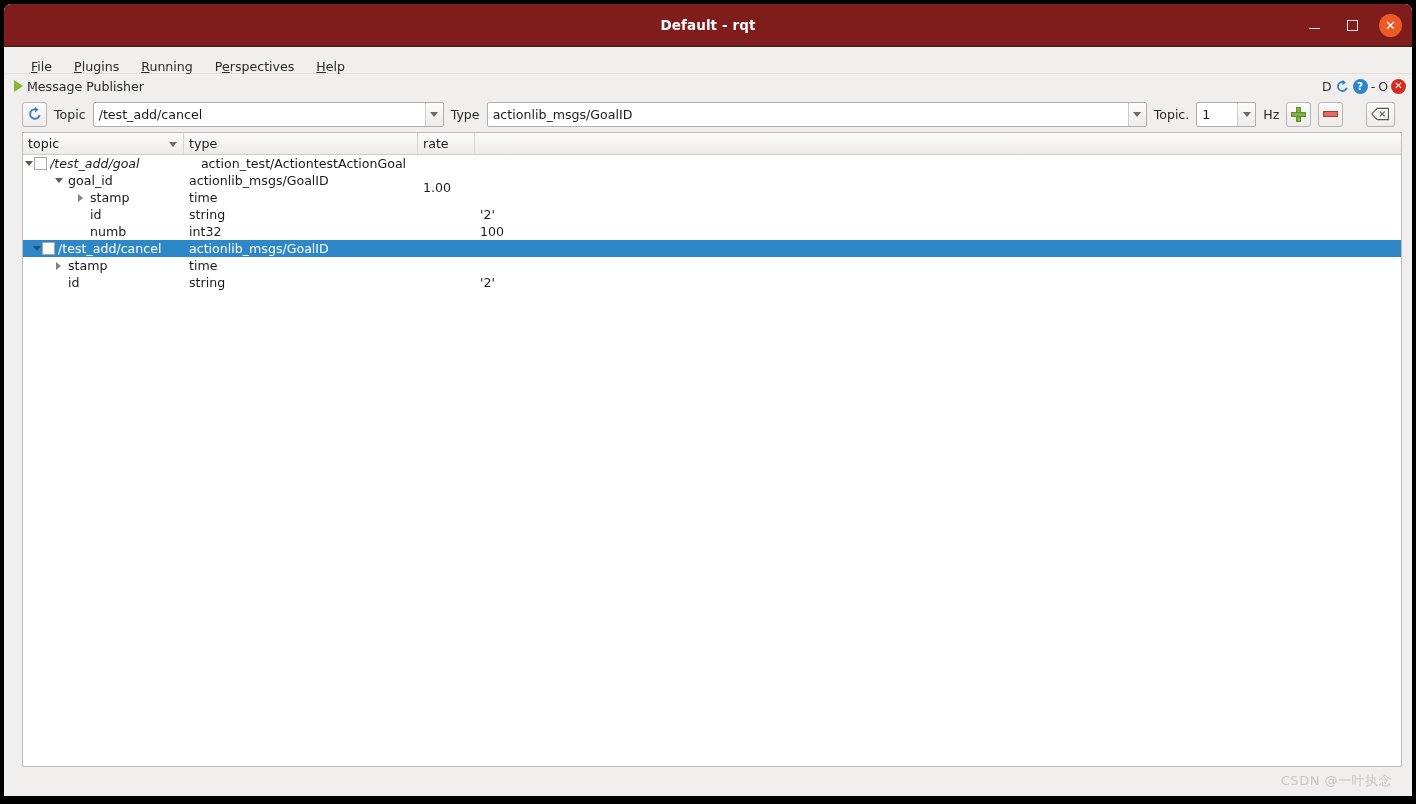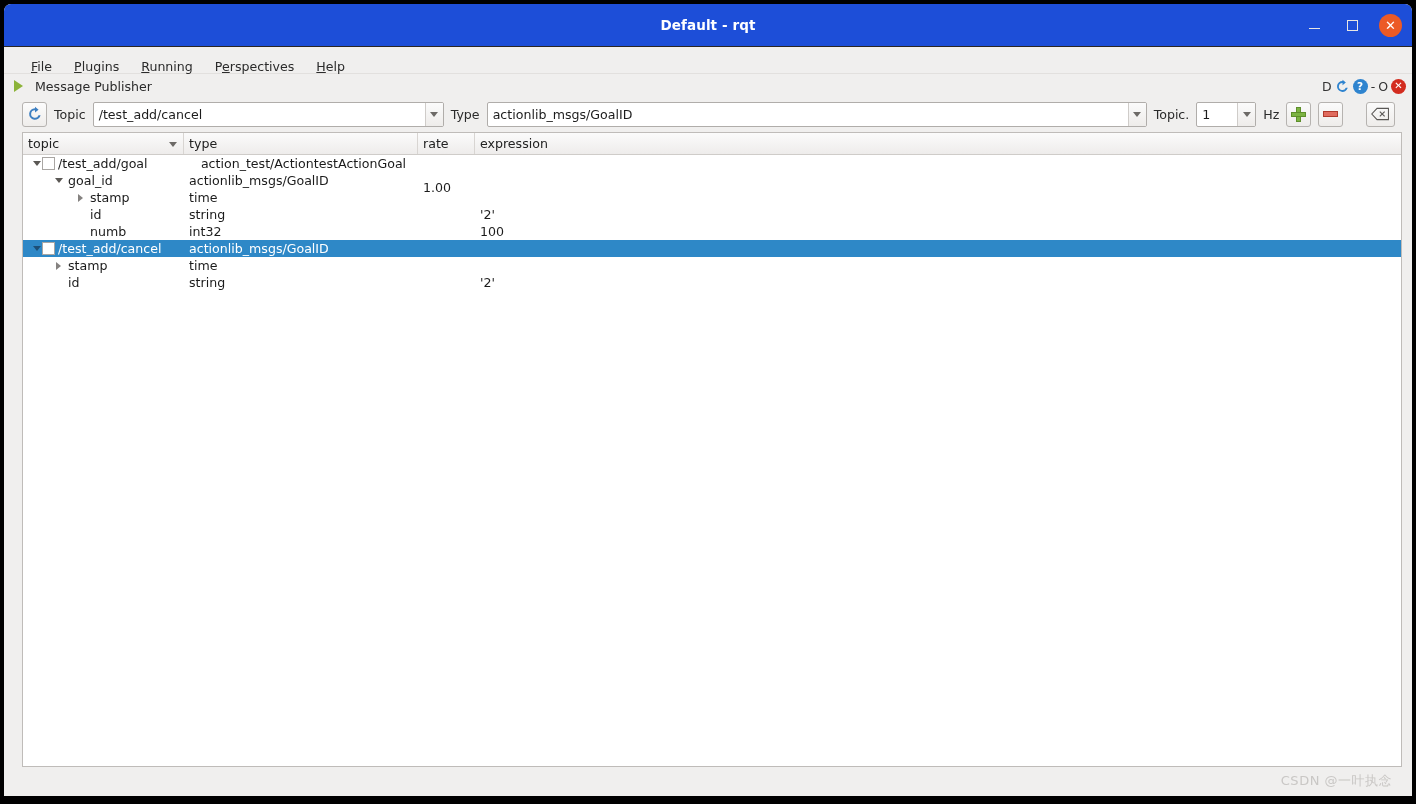--- a/index.html
+++ b/index.html
@@ -31,21 +31,21 @@
     background: #f0efee;
     border-radius: 7px 7px 0 0;
     overflow: hidden;
     box-sizing: border-box;
   }
 
   
   .titlebar {
     position: relative;
     height: 42px;
-    background: #1d4ed8;
+    background: #7f1d1d;
     border-radius: 6px 6px 0 0;
     border-bottom: 1px solid #2a2624;
   }
   .titlebar-title {
     position: absolute;
     left: 0; right: 0; top: 0;
     line-height: 42px;
     text-align: center;
     color: #ffffff;
     font-size: 13.5px;
@@ -118,21 +118,21 @@
     position: relative;
     height: 24px;
     background: #f0efee;
     display: flex;
     align-items: center;
     padding-left: 10px;
   }
   .plugin-title-wrap {
     display: flex;
     align-items: center;
-    gap: 10px;
+    gap: 2px;
   }
   .play-icon {
     width: 0;
     height: 0;
     border-left: 9px solid #8cb339;
     border-top: 6px solid transparent;
     border-bottom: 6px solid transparent;
     margin-right: 2px;
   }
   .plugin-title {
@@ -501,27 +501,24 @@
         <div class="th th-topic">
           <span>topic</span>
           <span class="sort-ind"></span>
         </div>
         <div class="th th-type">
           <span>type</span>
         </div>
         <div class="th th-rate">
           <span>rate</span>
         </div>
-        <div class="th th-expr">
-          <span>expression</span>
-        </div>
       </div>
       <div class="tree-body" id="tree-body">
           <div class="row">
-            <div class="c-topic" style="padding-left: 8px;">
+            <div class="c-topic" style="padding-left: 0; font-style: italic;">
               <span class="twisty">
                 <span class="tw-open"></span>
               </span>
               <span class="chk"></span>
               <span class="lbl">/test_add/goal</span>
             </div>
             <div class="c-type" style="padding-left: 5px; text-align: center;">action_test/ActiontestActionGoal</div>
             <div class="c-rate" style="padding-left: 5px;">1.00</div>
             <div class="c-expr" style="padding-left: 5px;"></div>
           </div>

